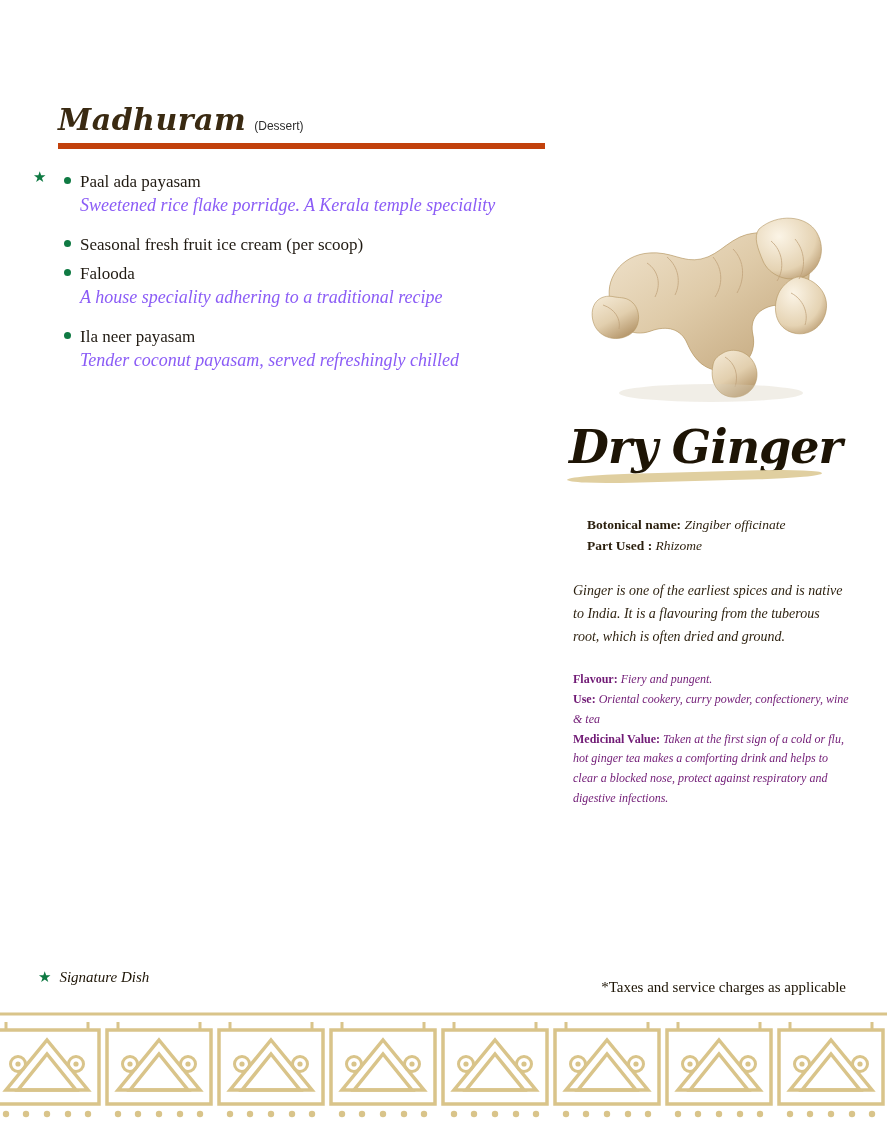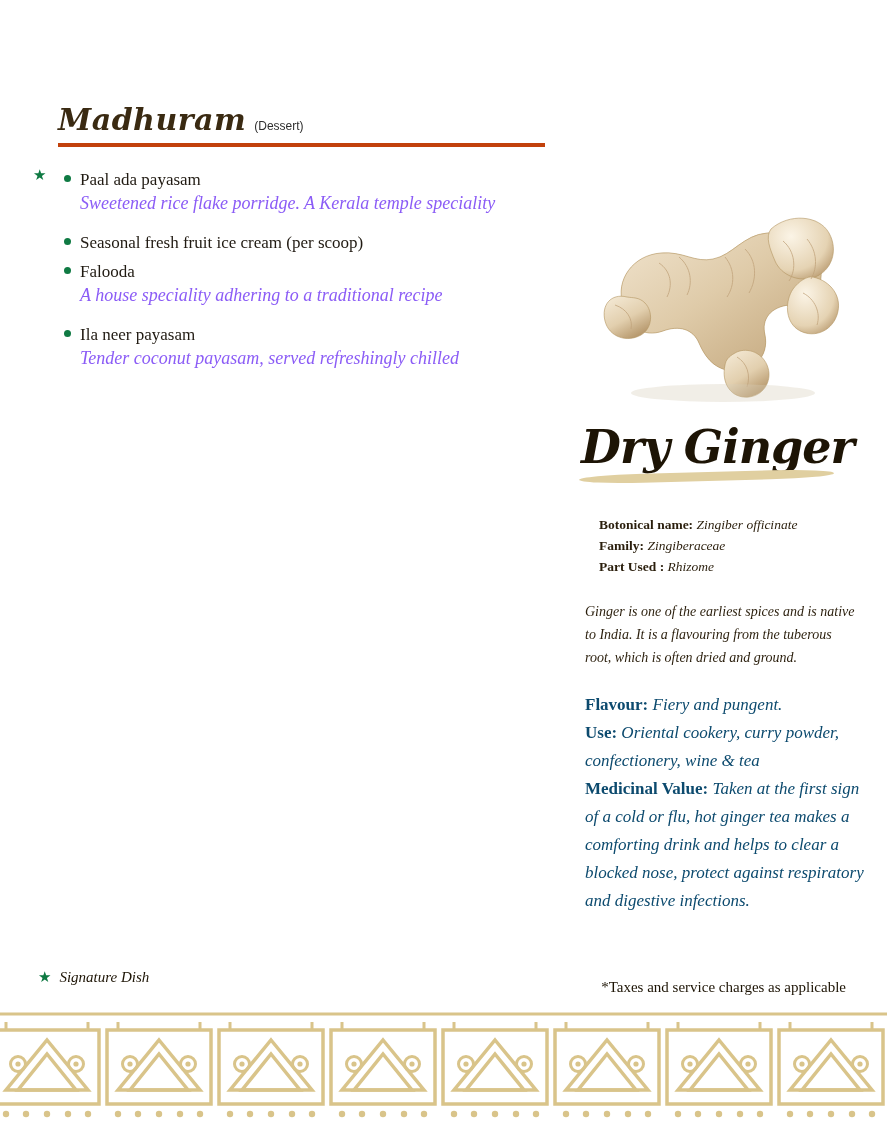--- a/index.html
+++ b/index.html
@@ -19,21 +19,21 @@
   .menu-section {
     position: absolute;
     left: 58px;
     top: 105px;
     width: 500px;
   }
   .section-heading-row {
     display: flex;
     align-items: baseline;
     gap: 8px;
-    border-bottom: 4px solid #c2410c;
+    border-bottom: 6px solid #c2410c;
     padding-bottom: 8px;
     width: 487px;
   }
   .section-title {
     font-family: "DejaVu Serif", serif;
     font-size: 30px;
     font-weight: bold;
     font-style: italic;
     color: #3a2a12;
     letter-spacing: 0.5px;
@@ -81,21 +81,21 @@
     font-style: italic;
     font-size: 18px;
     color: #8b5cf6;
     margin-top: 2px;
     line-height: 1.3;
   }
 
   
   .spice-panel {
     position: absolute;
-    left: 575px;
+    left: 563px;
     top: 185px;
     width: 290px;
   }
   .spice-image {
     position: relative;
     width: 290px;
     height: 235px;
   }
   .spice-title {
     font-family: "DejaVu Serif", serif;
@@ -139,22 +139,22 @@
     font-style: italic;
     font-size: 14px;
     color: #2a1e0c;
     line-height: 1.65;
     font-family: Liberation Serif, serif;
   }
   .spice-block {
     margin-top: 22px;
     margin-left: 10px;
     width: 280px;
-    font-size: 17px;
-    color: #0c4a6e;
+    font-size: 12px;
+    color: #701a75;
     line-height: 1.65;
   }
   .spice-block .lbl { font-weight: bold; }
   .spice-block .val { font-style: italic; }
 
   
   .footer {
     position: absolute;
     left: 0;
     top: 968px;
@@ -297,24 +297,20 @@
 
   <div class="spice-title">Dry Ginger</div>
   <div class="spice-underline"></div>
 
   <div class="spice-facts">
     <div>
       <span class="lbl">Botonical name:</span>
       <span class="val">Zingiber officinate</span>
     </div>
     <div>
-      <span class="lbl">Family:</span>
-      <span class="val">Zingiberaceae</span>
-    </div>
-    <div>
       <span class="lbl">Part Used :</span>
       <span class="val">Rhizome</span>
     </div>
   </div>
 
   <div class="spice-para">Ginger is one of  the earliest spices and is native to India.  It is a flavouring from the tuberous root, which is often dried and ground.</div>
 
   <div class="spice-block">
     <div>
       <span class="lbl">Flavour:</span>

